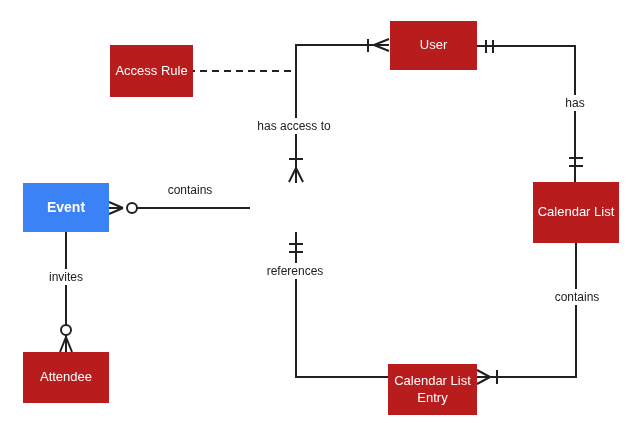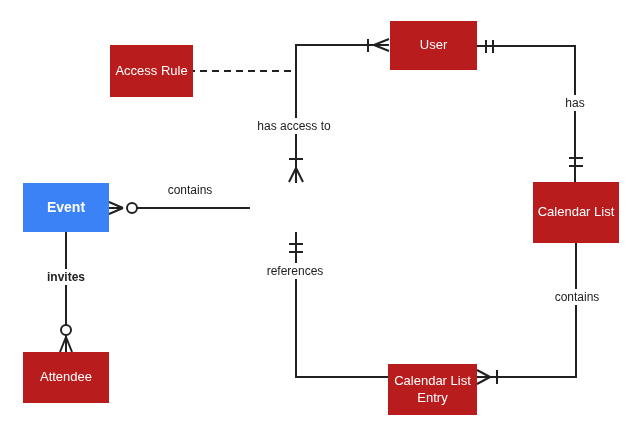--- a/index.html
+++ b/index.html
@@ -100,15 +100,15 @@
   <div class="rel-label" style="left:190px;top:190px;">contains</div>
 
   <div class="rel-label" style="left:294px;top:126px;">has access to</div>
 
   <div class="rel-label" style="left:575px;top:103px;">has</div>
 
   <div class="rel-label" style="left:577px;top:297px;">contains</div>
 
   <div class="rel-label" style="left:295px;top:271px;">references</div>
 
-  <div class="rel-label" style="left:66px;top:277px;font-weight:bold;">invites</div>
+  <div class="rel-label" style="left:66px;top:277px;">invites</div>
 
 </div>
 
 </body></html>

